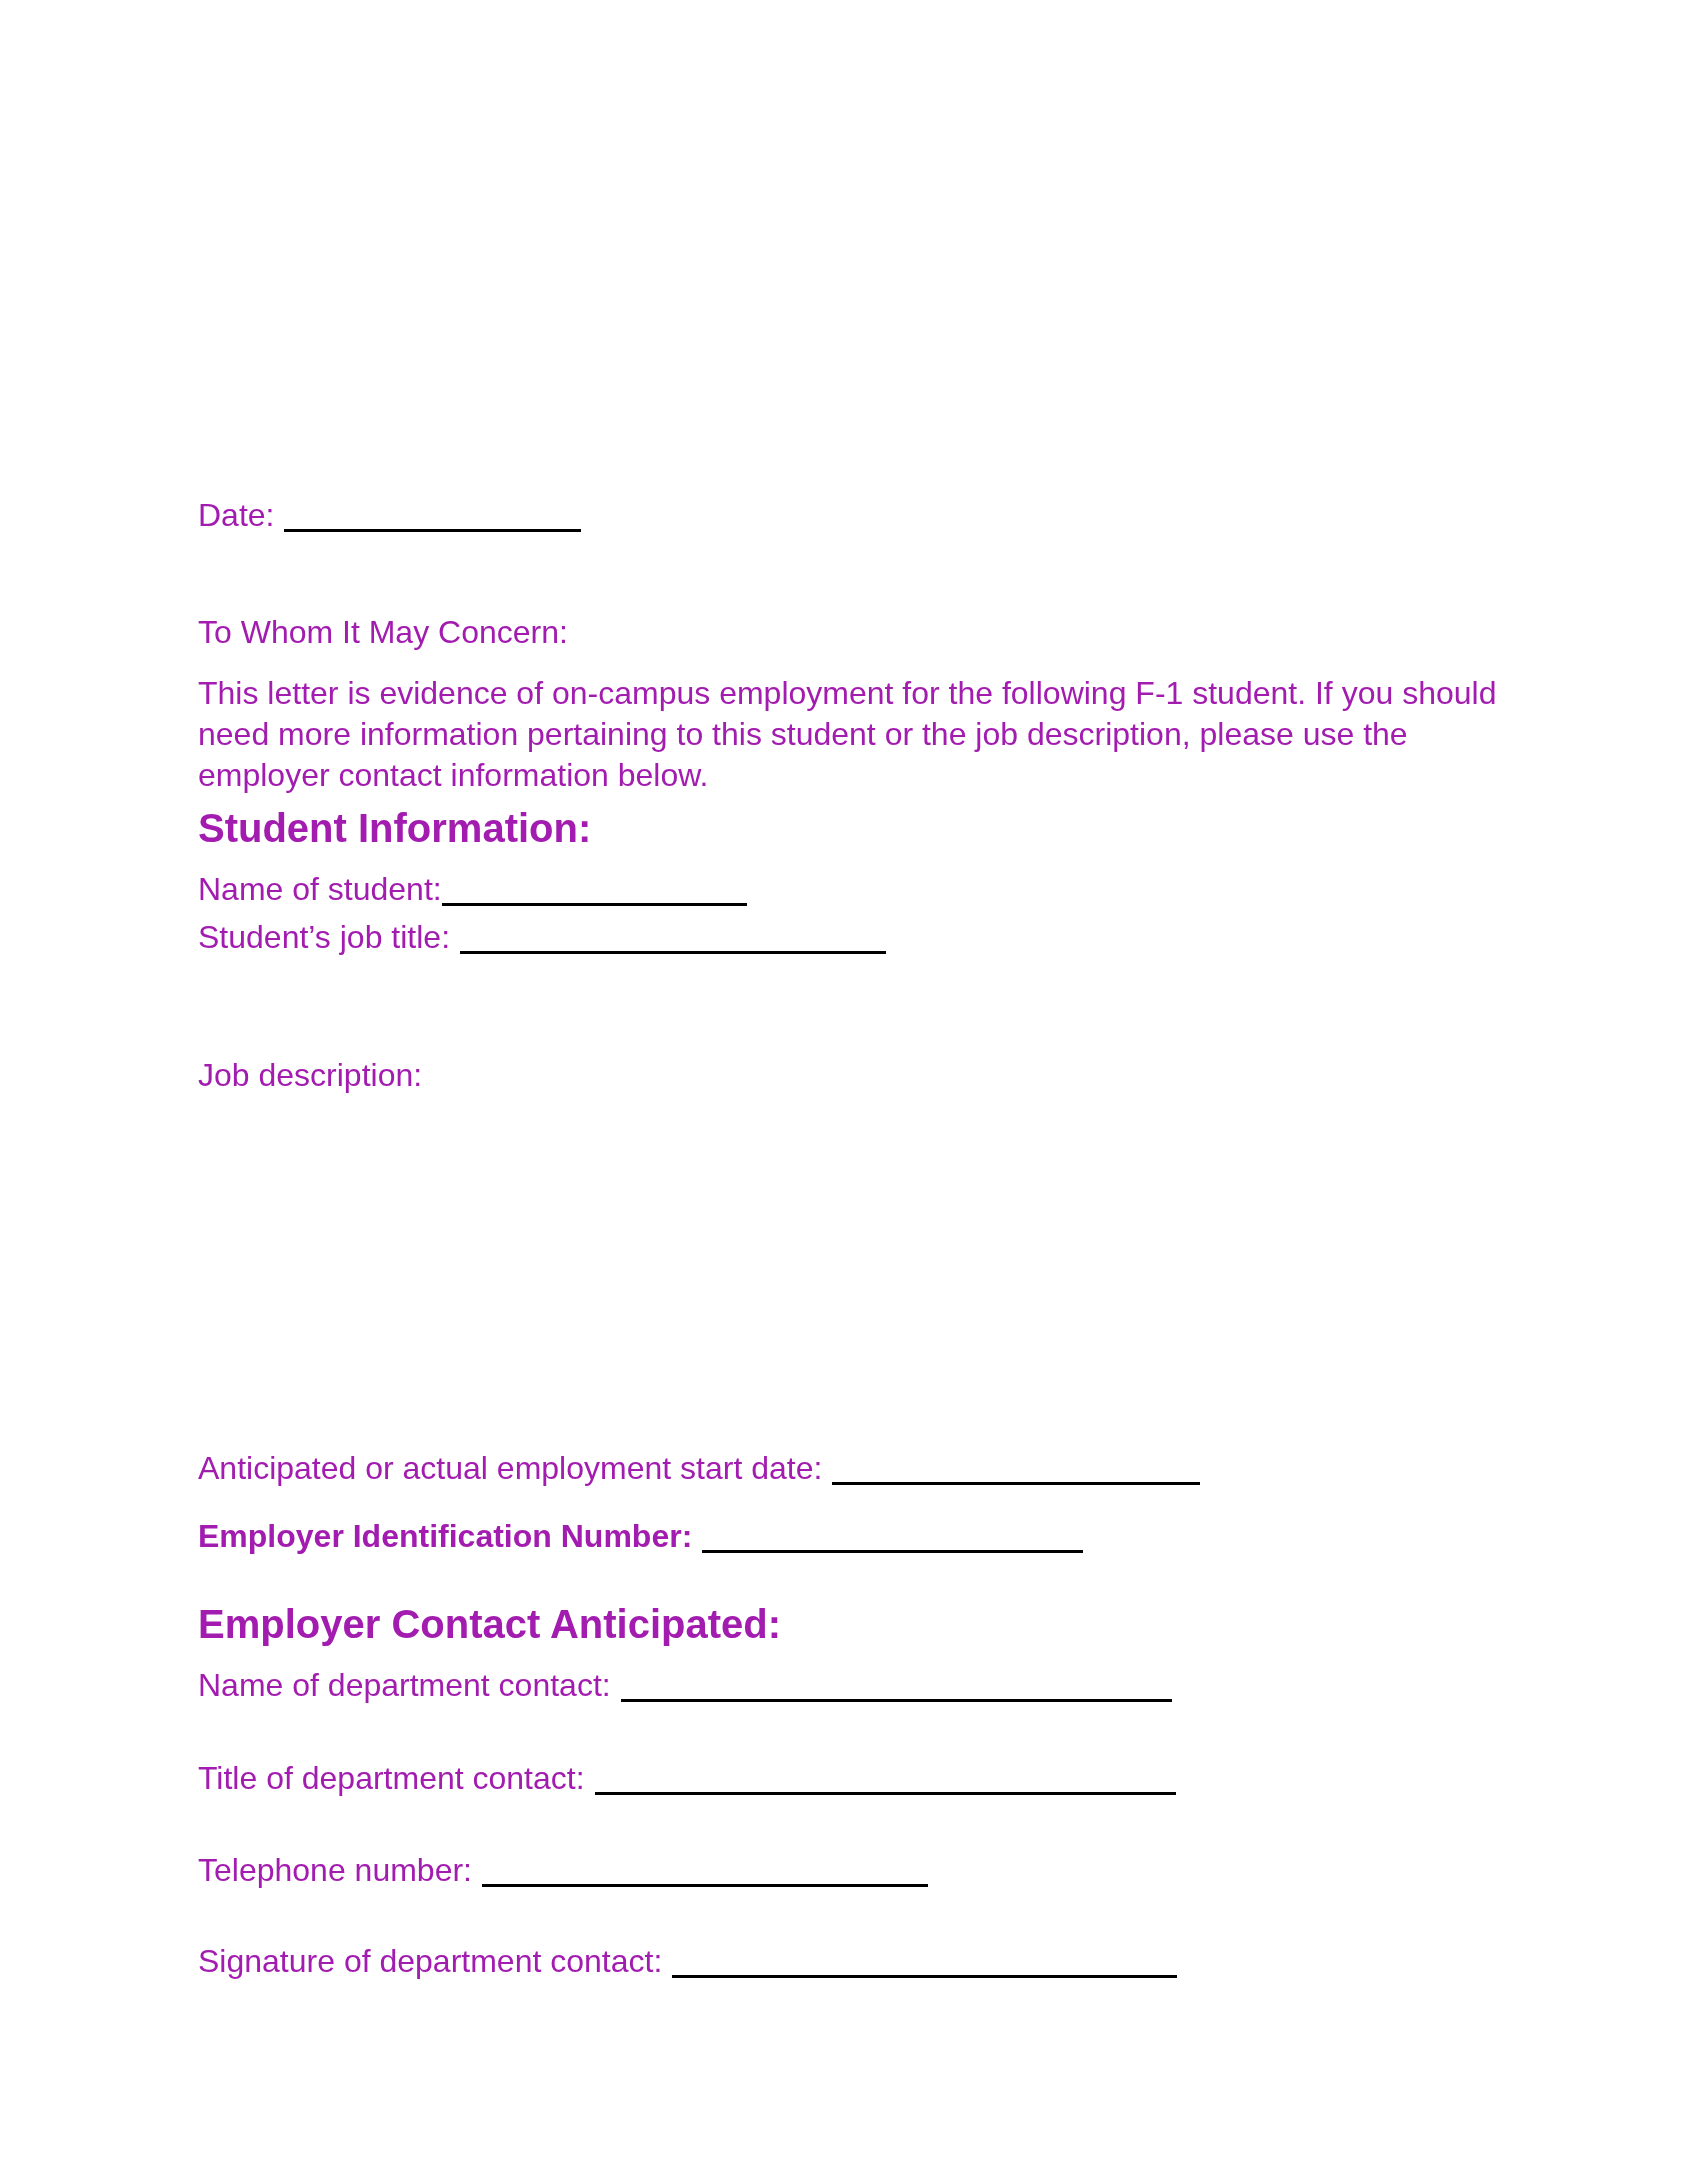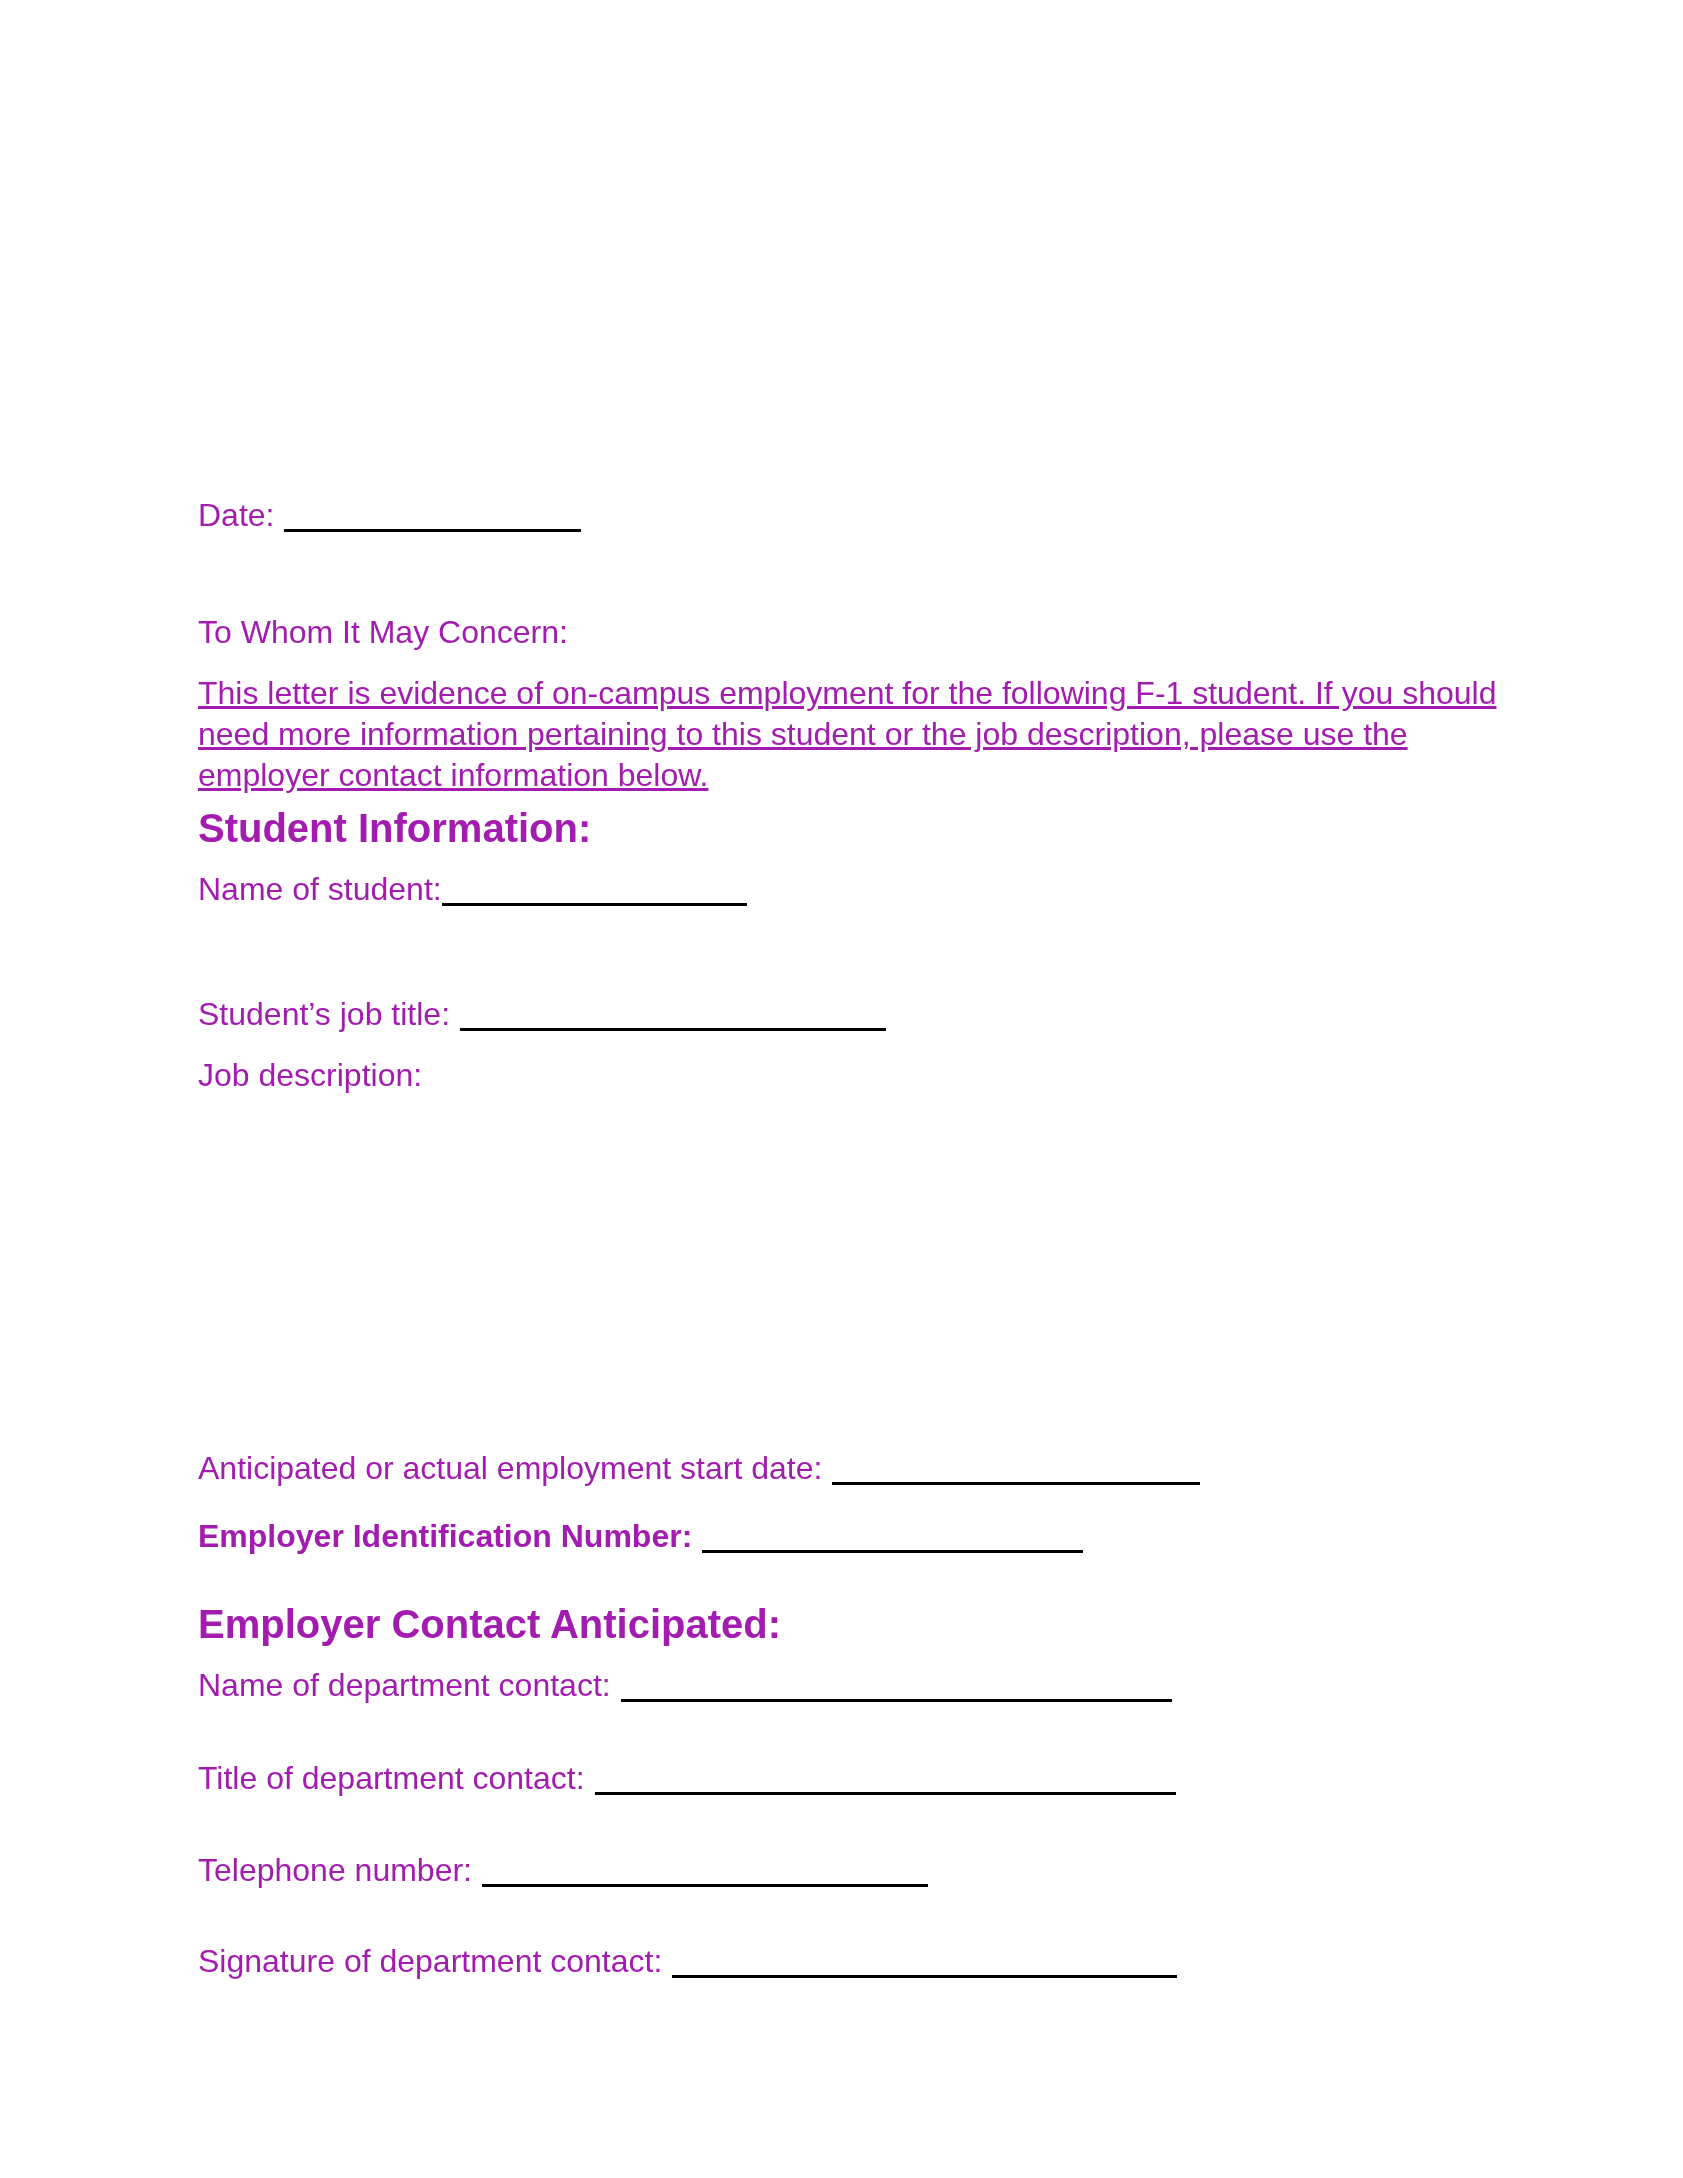--- a/index.html
+++ b/index.html
@@ -61,35 +61,35 @@
 <div class="page">
 
   <div class="line" style="top: 495px;">
     <span>Date:</span><span class="sp"></span><span class="blank w-date"></span>
   </div>
 
   <div class="line" style="top: 612px; text-align: right;">
     <span>To Whom It May Concern:</span>
   </div>
 
-  <div class="paragraph" style="top: 673px; text-decoration: underline;">
+  <div class="paragraph" style="top: 673px;">
     <div>This letter is evidence of on-campus employment for the following F-1 student. If you should</div>
     <div>need more information pertaining to this student or the job description, please use the</div>
     <div>employer contact information below.</div>
   </div>
 
   <div class="heading" style="top: 804px;">
     <span>Student Information:</span>
   </div>
 
   <div class="line" style="top: 869px;">
     <span>Name of student:</span><span class="blank w-name"></span>
   </div>
 
-  <div class="line" style="top: 994px;">
+  <div class="line" style="top: 917px;">
     <span>Student’s job title:</span><span class="sp"></span><span class="blank w-jobtitle"></span>
   </div>
 
   <div class="line" style="top: 1055px;">
     <span>Job description:</span>
   </div>
 
   <div class="line" style="top: 1448px;">
     <span>Anticipated or actual employment start date:</span><span class="sp"></span><span class="blank w-startdate"></span>
   </div>

